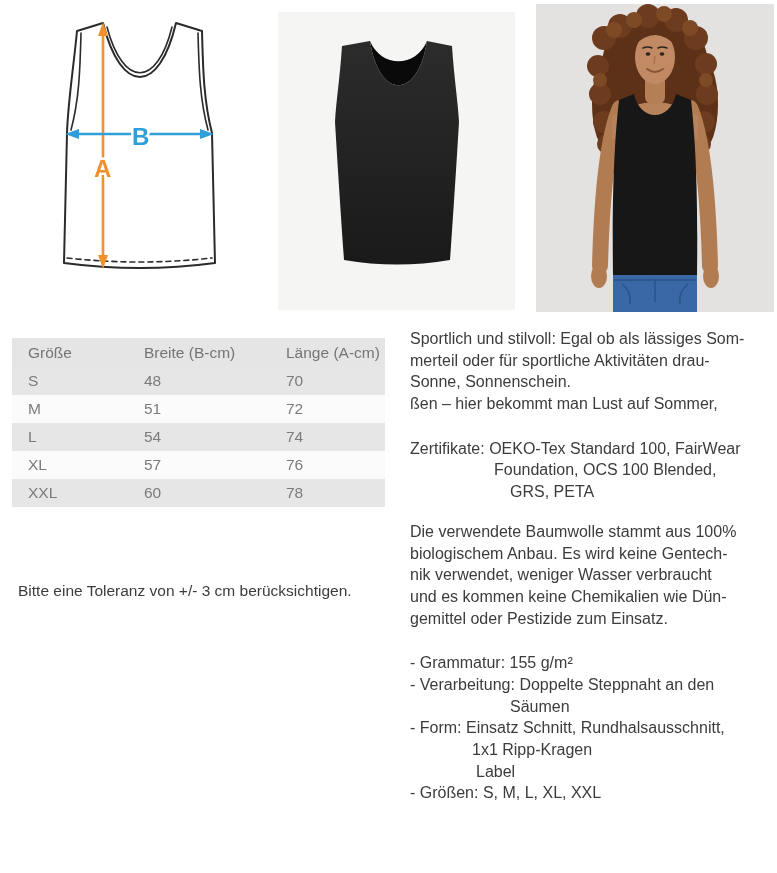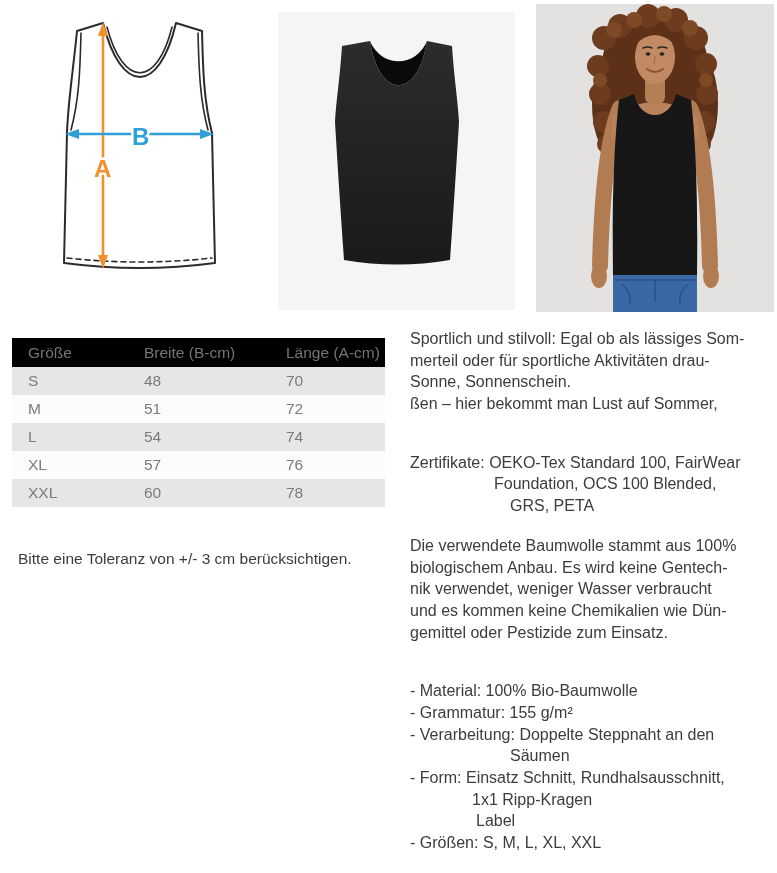--- a/index.html
+++ b/index.html
@@ -14,42 +14,42 @@
   #model-tile   { left:536px; top:4px;  width:238px; height:308px; background:#e4e2e0; }
   .tile svg { display:block; width:100%; height:100%; }
 
   
   #size-table {
     position:absolute; left:12px; top:338px; width:373px;
     border-collapse:collapse; table-layout:fixed;
     font-size:15.5px; color:#7b7b7b;
   }
   #size-table th {
-    font-weight:normal; text-align:left; background:#000000;
+    font-weight:normal; text-align:left; background:#e5e5e5;
     height:29px; padding:0 0 0 12px; color:#757575;
   }
   #size-table td { height:28px; padding:0 0 0 12px; }
   #size-table th.c0, #size-table td.c0 { padding-left:16px; }
   #size-table .c0 { width:104px; }
   #size-table .c1 { width:130px; }
   #size-table tr.odd  td { background:#e6e6e6; }
   #size-table tr.even td { background:#fbfbfb; }
 
   #tolerance-note {
-    position:absolute; left:18px; top:550px;
+    position:absolute; left:18px; top:582px;
     font-size:15.5px; color:#3c3c3c;
   }
 
   
   #description {
     position:absolute; left:410px; top:328px; width:362px;
     font-size:16px; line-height:21.7px; color:#3c3c3c;
   }
   #description .para { margin:0; }
-  #description .m23 { margin-top:37px; }
+  #description .m23 { margin-top:23px; }
   #description .m18 { margin-top:18px; }
   .ln { white-space:nowrap; height:21.7px; }
   .ind62  { padding-left:62px; }
   .ind66  { padding-left:66px; }
   .ind84  { padding-left:84px; }
   .ind100 { padding-left:100px; }
 
   
   .dim-label {
     font-family:"Liberation Sans", sans-serif; font-weight:bold; font-size:24px;
@@ -224,21 +224,20 @@
     <div class="ln ind100">GRS, PETA</div>
   </div>
   <div class="para m18">
     <div class="ln">Die verwendete Baumwolle stammt aus 100%</div>
     <div class="ln">biologischem Anbau. Es wird keine Gentech-</div>
     <div class="ln">nik verwendet, weniger Wasser verbraucht</div>
     <div class="ln">und es kommen keine Chemikalien wie Dün-</div>
     <div class="ln">gemittel oder Pestizide zum Einsatz.</div>
   </div>
   <div class="para m23">
-    <div class="ln">- Material: 100% Bio-Baumwolle</div>
     <div class="ln">- Grammatur: 155 g/m²</div>
     <div class="ln">- Verarbeitung: Doppelte Steppnaht an den</div>
     <div class="ln ind100">Säumen</div>
     <div class="ln">- Form: Einsatz Schnitt, Rundhalsausschnitt,</div>
     <div class="ln ind62">1x1 Ripp-Kragen</div>
     <div class="ln ind66">Label</div>
     <div class="ln">- Größen: S, M, L, XL, XXL</div>
   </div>
 </div>
 

